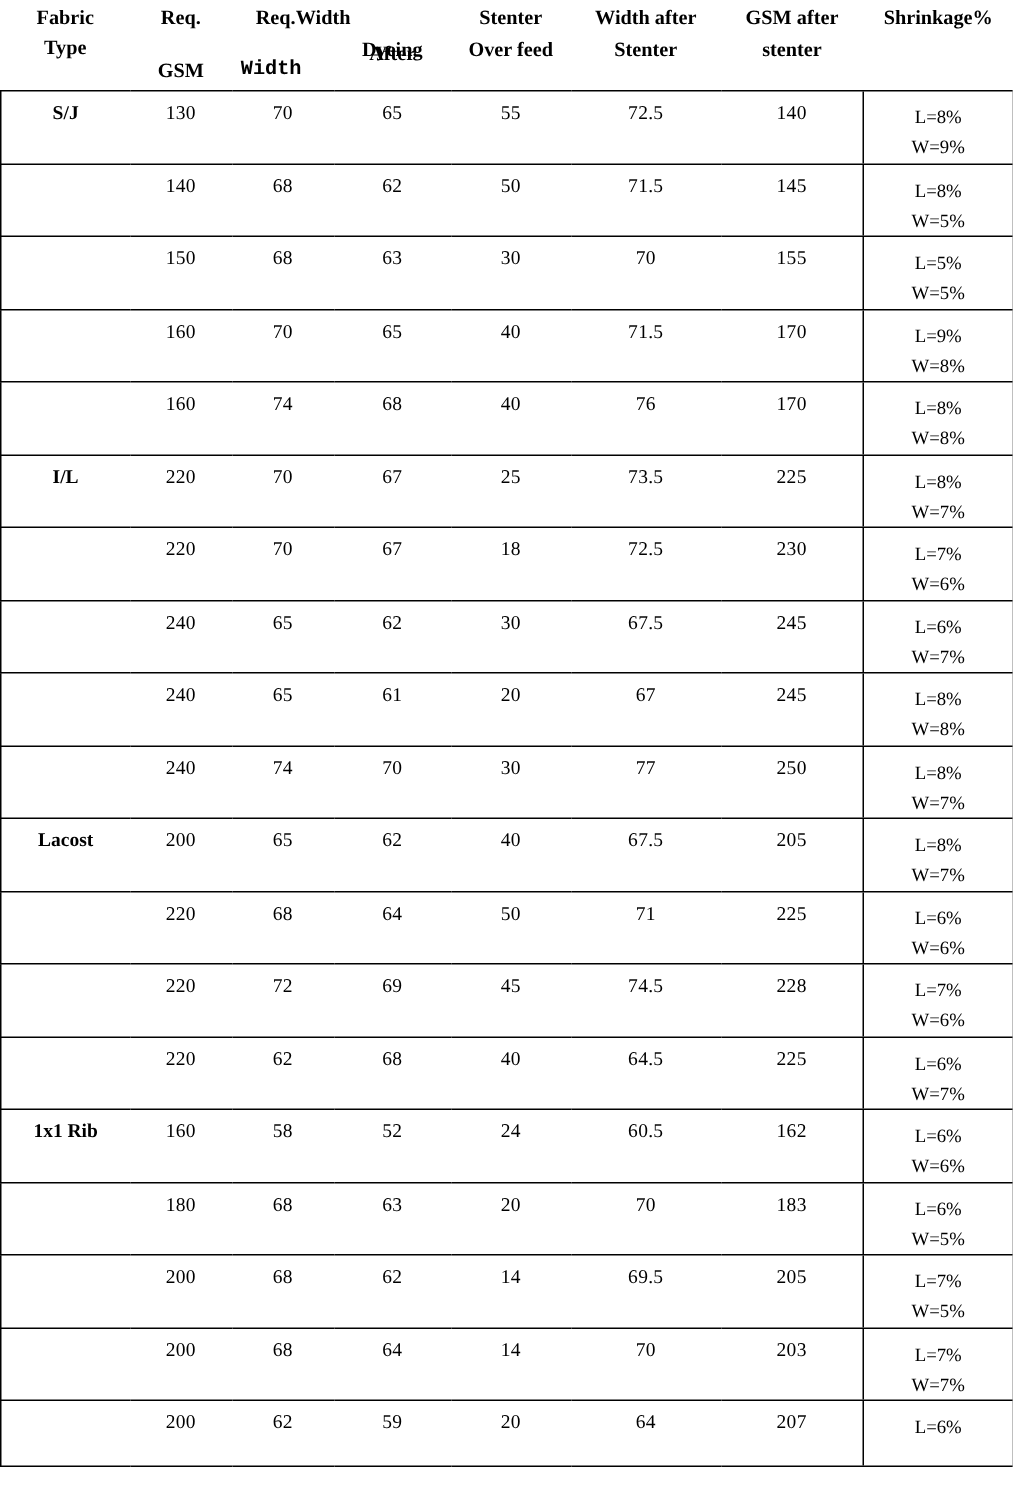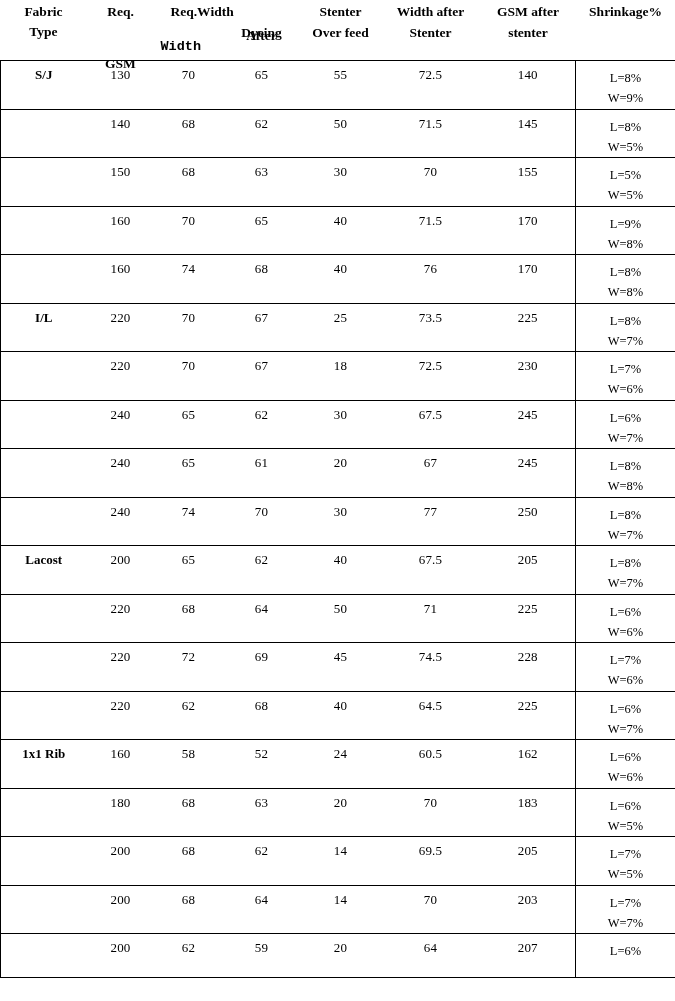--- a/index.html
+++ b/index.html
@@ -61,21 +61,21 @@
     white-space: nowrap;
   }
   .hl.l1 { top: 5px; }
   .hl.l2 { top: 26px; }
 
   
   .h-type .l1 { top: 5px; }
   .h-type .l2 { top: 25px; }
 
   .h-gsm  .l1 { top: 5px; }
-  .h-gsm  .l2 { top: 57px; }
+  .h-gsm  .l2 { top: 40px; }
 
   .h-width .l1 { top: 5px; left: 6px; width: auto; text-align: left; margin-left: 10px; }
   .h-width .l2 { top: 40px; left: 6px; width: auto; text-align: left; font-family: Liberation Mono, monospace; }
 
   .h-dye  .l1 { top: 5px; margin-top: 24px; }
   .h-dye  .l2 { top: 26px; }
 
   .h-stent .l1 { top: 5px; }
   .h-stent .l2 { top: 26px; }
 

